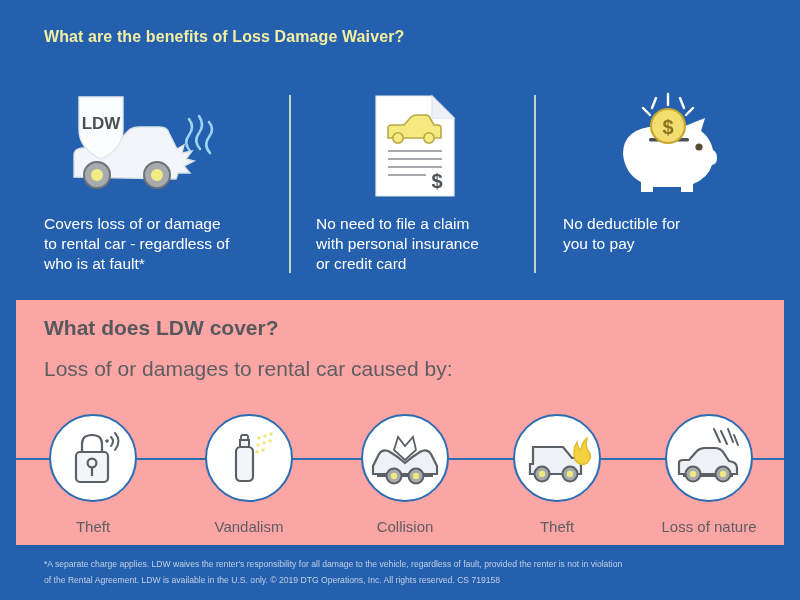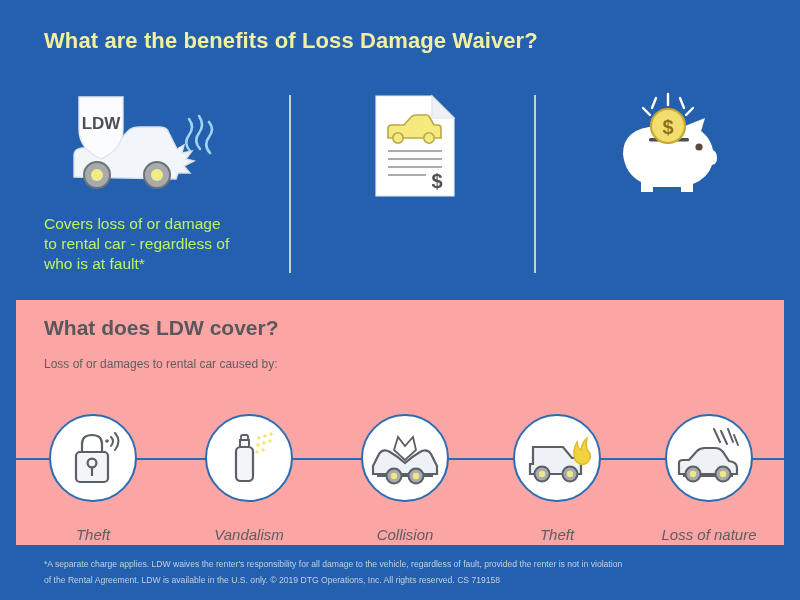--- a/index.html
+++ b/index.html
@@ -10,21 +10,21 @@
     background: #2460ae;
     font-family: "Liberation Sans", sans-serif;
     overflow: hidden;
     position: relative;
   }
 
   
   .title {
     position: absolute;
     left: 44px; top: 28px;
-    font-size: 22px;
+    font-size: 16px;
     font-weight: bold;
     color: #f4efa0;
     letter-spacing: 0.1px;
   }
 
   
   .benefits {
     position: absolute;
     left: 0; top: 88px;
     width: 800px; height: 195px;
@@ -52,21 +52,21 @@
     height: 110px;
     display: flex;
     align-items: flex-end;
   }
   .benefit-art.art0 { padding-left: 22px; text-align: right; }
   .benefit-art.art1 { padding-left: 58px; }
   .benefit-art.art2 { padding-left: 50px; }
 
   .benefit-text {
     margin-top: 16px;
-    color: #bef264;
+    color: #ffffff;
     font-size: 15.5px;
     line-height: 20px;
     white-space: pre-line;
   }
 
   
   .panel {
     position: absolute;
     left: 16px; top: 300px;
     width: 768px; height: 245px;
@@ -75,21 +75,21 @@
   .panel-heading {
     position: absolute;
     left: 28px; top: 16px;
     font-size: 21px;
     font-weight: bold;
     color: #57585b;
   }
   .panel-sub {
     position: absolute;
     left: 28px; top: 57px;
-    font-size: 12px;
+    font-size: 21px;
     color: #5d5e61;
   }
 
   
   .coverage {
     position: absolute;
     left: 0; top: 98px;
     width: 768px; height: 130px;
   }
   .cov-line {
@@ -108,25 +108,24 @@
     width: 88px; height: 88px;
     margin: 16px auto 0;
     border-radius: 50%;
     border: 2px solid #2b6cb3;
     background: #ffffff;
     box-sizing: border-box;
     position: relative;
   }
   .cov-circle svg { position: absolute; left: 0; top: 0; }
   .cov-label {
-    margin-top: 24px;
+    margin-top: 16px;
     font-size: 15px;
     color: #5d5e61;
     white-space: nowrap;
-    font-style: italic;
   }
 
   
   .footnote {
     position: absolute;
     left: 44px; top: 556px;
     width: 720px;
     font-size: 8.6px;
     line-height: 16px;
     color: #c2cfe2;
@@ -185,20 +184,23 @@
 
         <g stroke="#8b9096" stroke-width="1.7">
           <line x1="14" y1="57" x2="68" y2="57"></line>
           <line x1="14" y1="65" x2="68" y2="65"></line>
           <line x1="14" y1="73" x2="68" y2="73"></line>
           <line x1="14" y1="81" x2="52" y2="81"></line>
         </g>
         <text x="63" y="94" text-anchor="middle" font-family="Liberation Sans, sans-serif" font-size="20" font-weight="bold" fill="#4c4f53">$</text>
       </svg>
     </div>
+    <div class="benefit-text">No need to file a claim
+with personal insurance
+or credit card</div>
   </div>
 
   <div class="benefit b2">
     <div class="benefit-art art2">
       <svg width="110" height="106" viewBox="0 0 110 106">
 
         <g stroke="#ffffff" stroke-width="2.4" stroke-linecap="round">
           <line x1="43" y1="6" x2="39" y2="16"></line>
           <line x1="55" y1="2" x2="55" y2="13"></line>
           <line x1="67" y1="6" x2="71" y2="16"></line>
@@ -213,20 +215,22 @@
         <path d="M72 34 L92 26 L86 46 Z" fill="#ffffff"></path>
 
         <rect x="36" y="46" width="40" height="3.4" rx="1.5" fill="#4c4f53"></rect>
 
         <circle cx="86" cy="55" r="3.6" fill="#5a4a33"></circle>
 
         <circle cx="55" cy="34" r="17" fill="#f2dd6e" stroke="#c6a92f" stroke-width="2.2"></circle>
         <text x="55" y="42" text-anchor="middle" font-family="Liberation Sans, sans-serif" font-size="20" font-weight="bold" fill="#8a7220">$</text>
       </svg>
     </div>
+    <div class="benefit-text">No deductible for
+you to pay</div>
   </div>
 </div>
 
 <div class="panel">
   <div class="panel-heading">What does LDW cover?</div>
   <div class="panel-sub">Loss of or damages to rental car caused by:</div>
 
   <div class="coverage">
     <div class="cov-line"></div>
 

